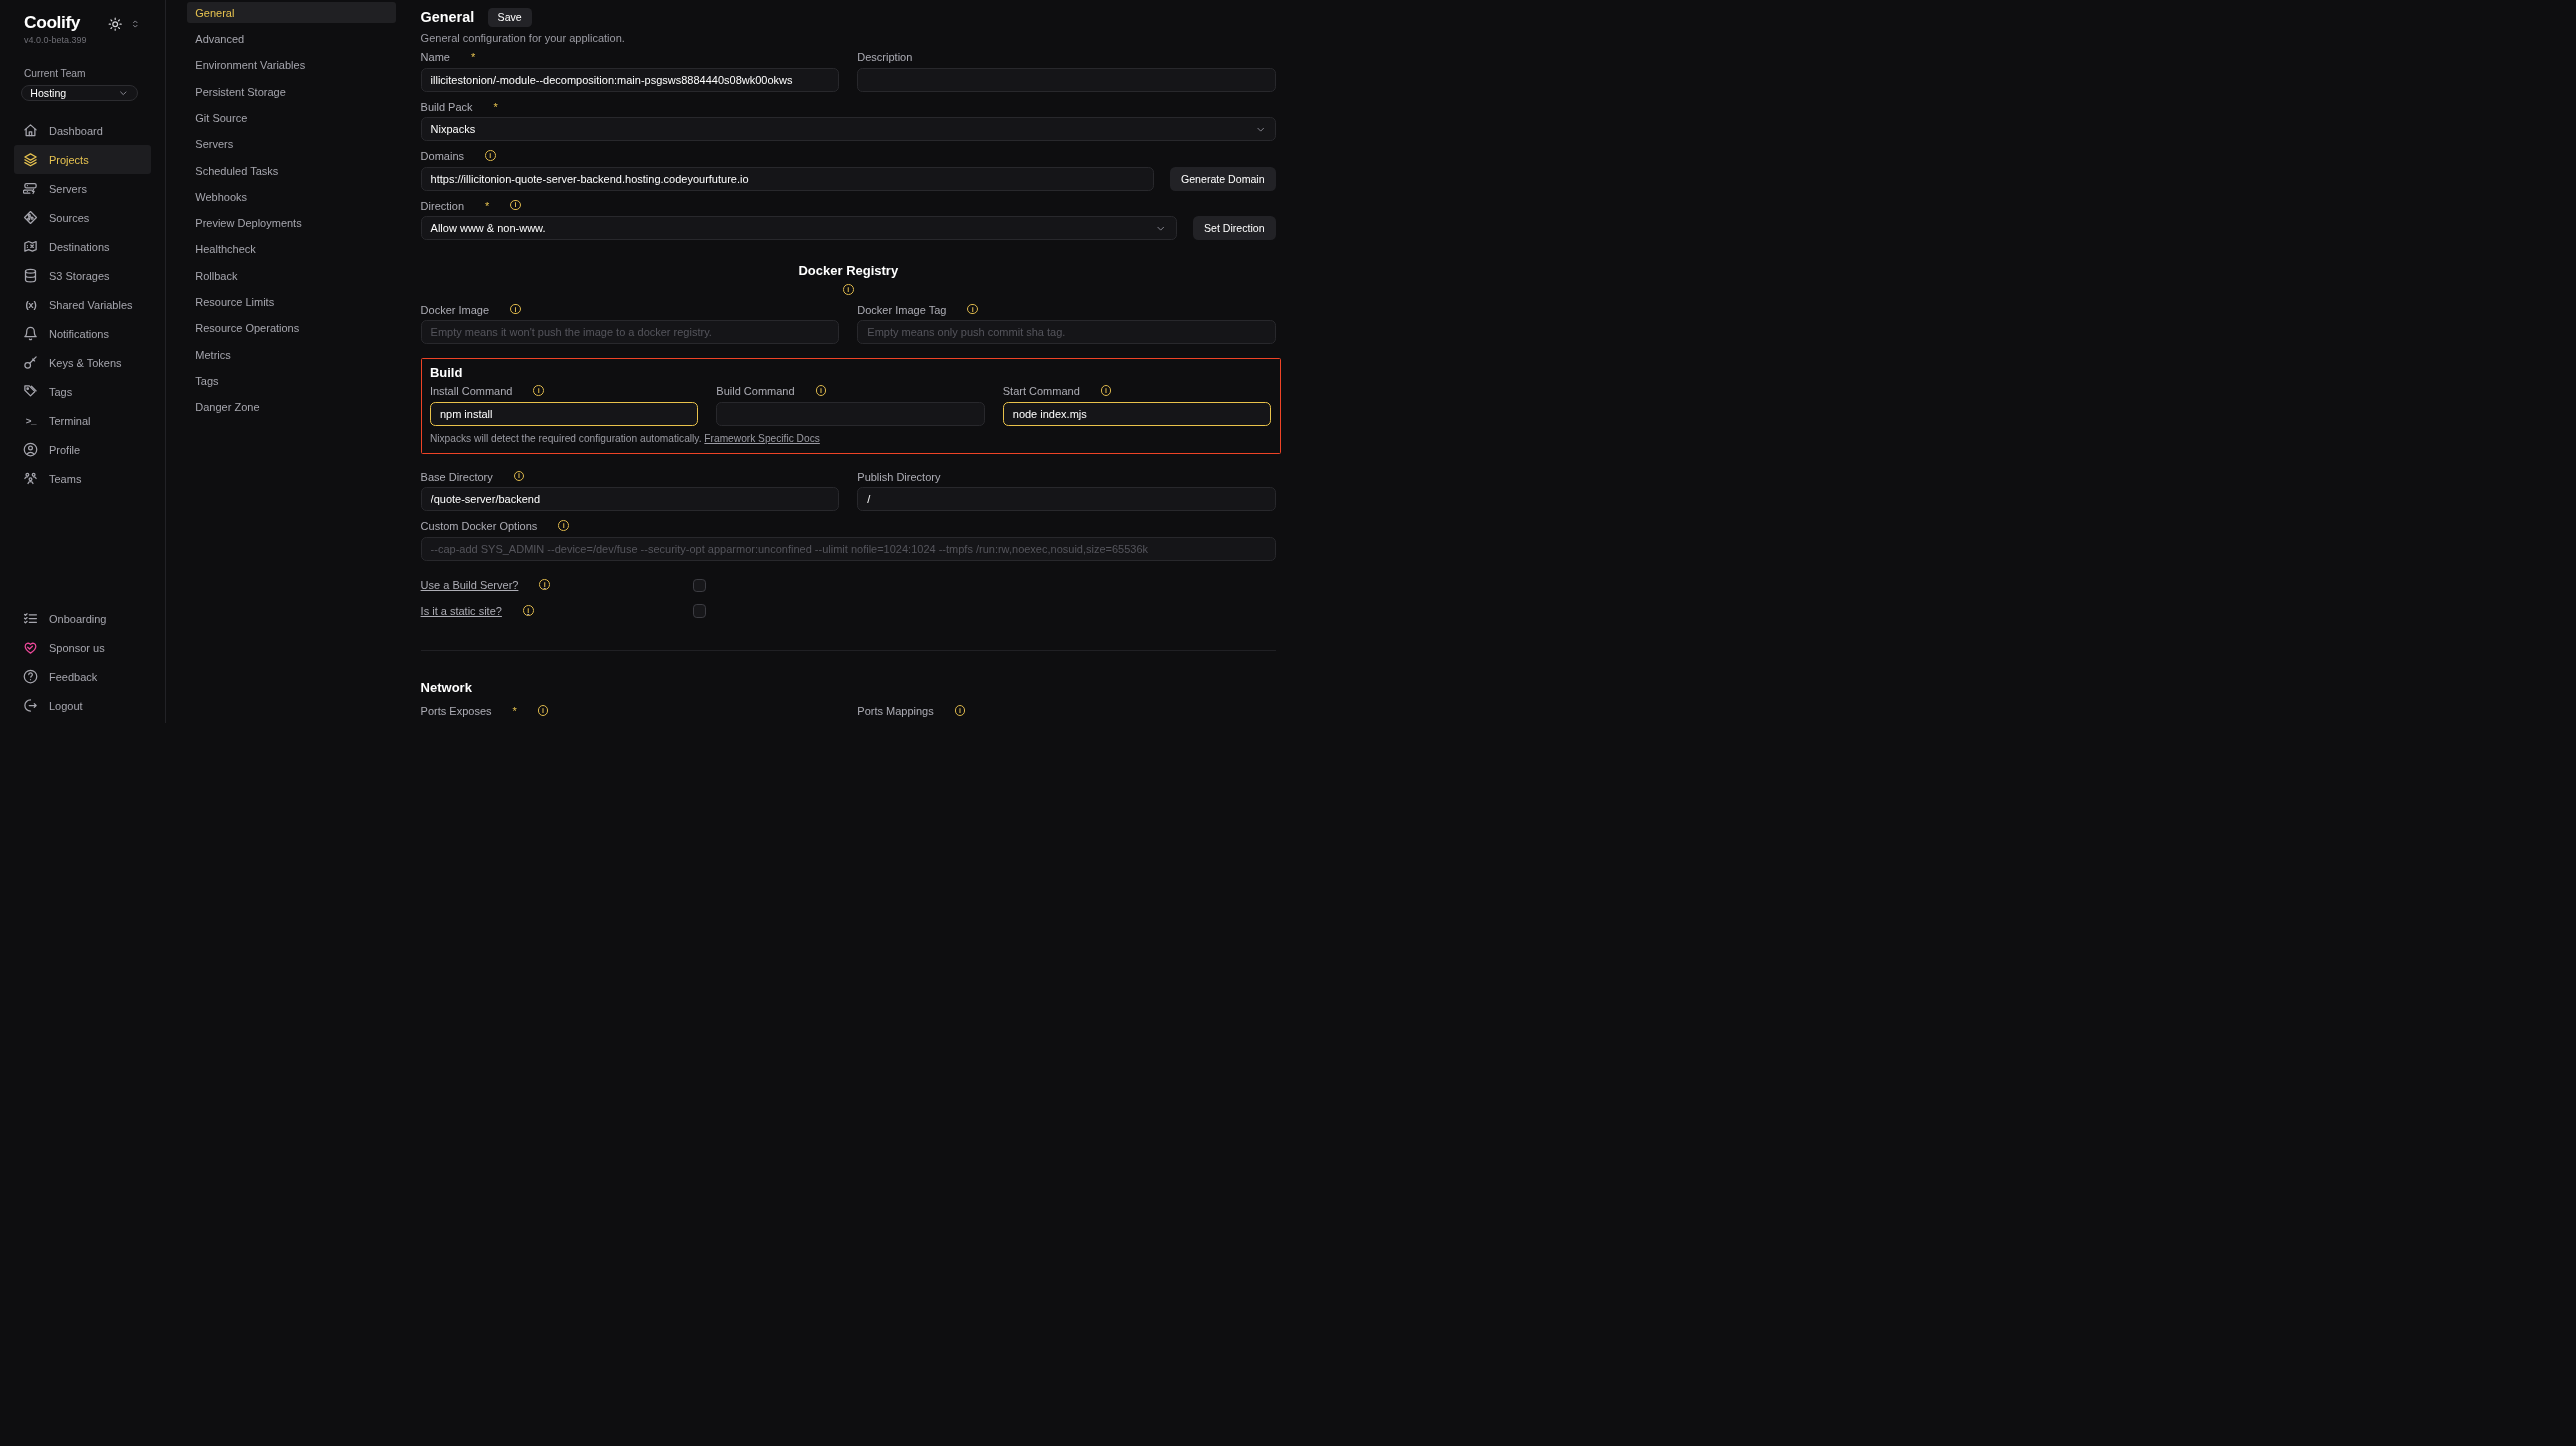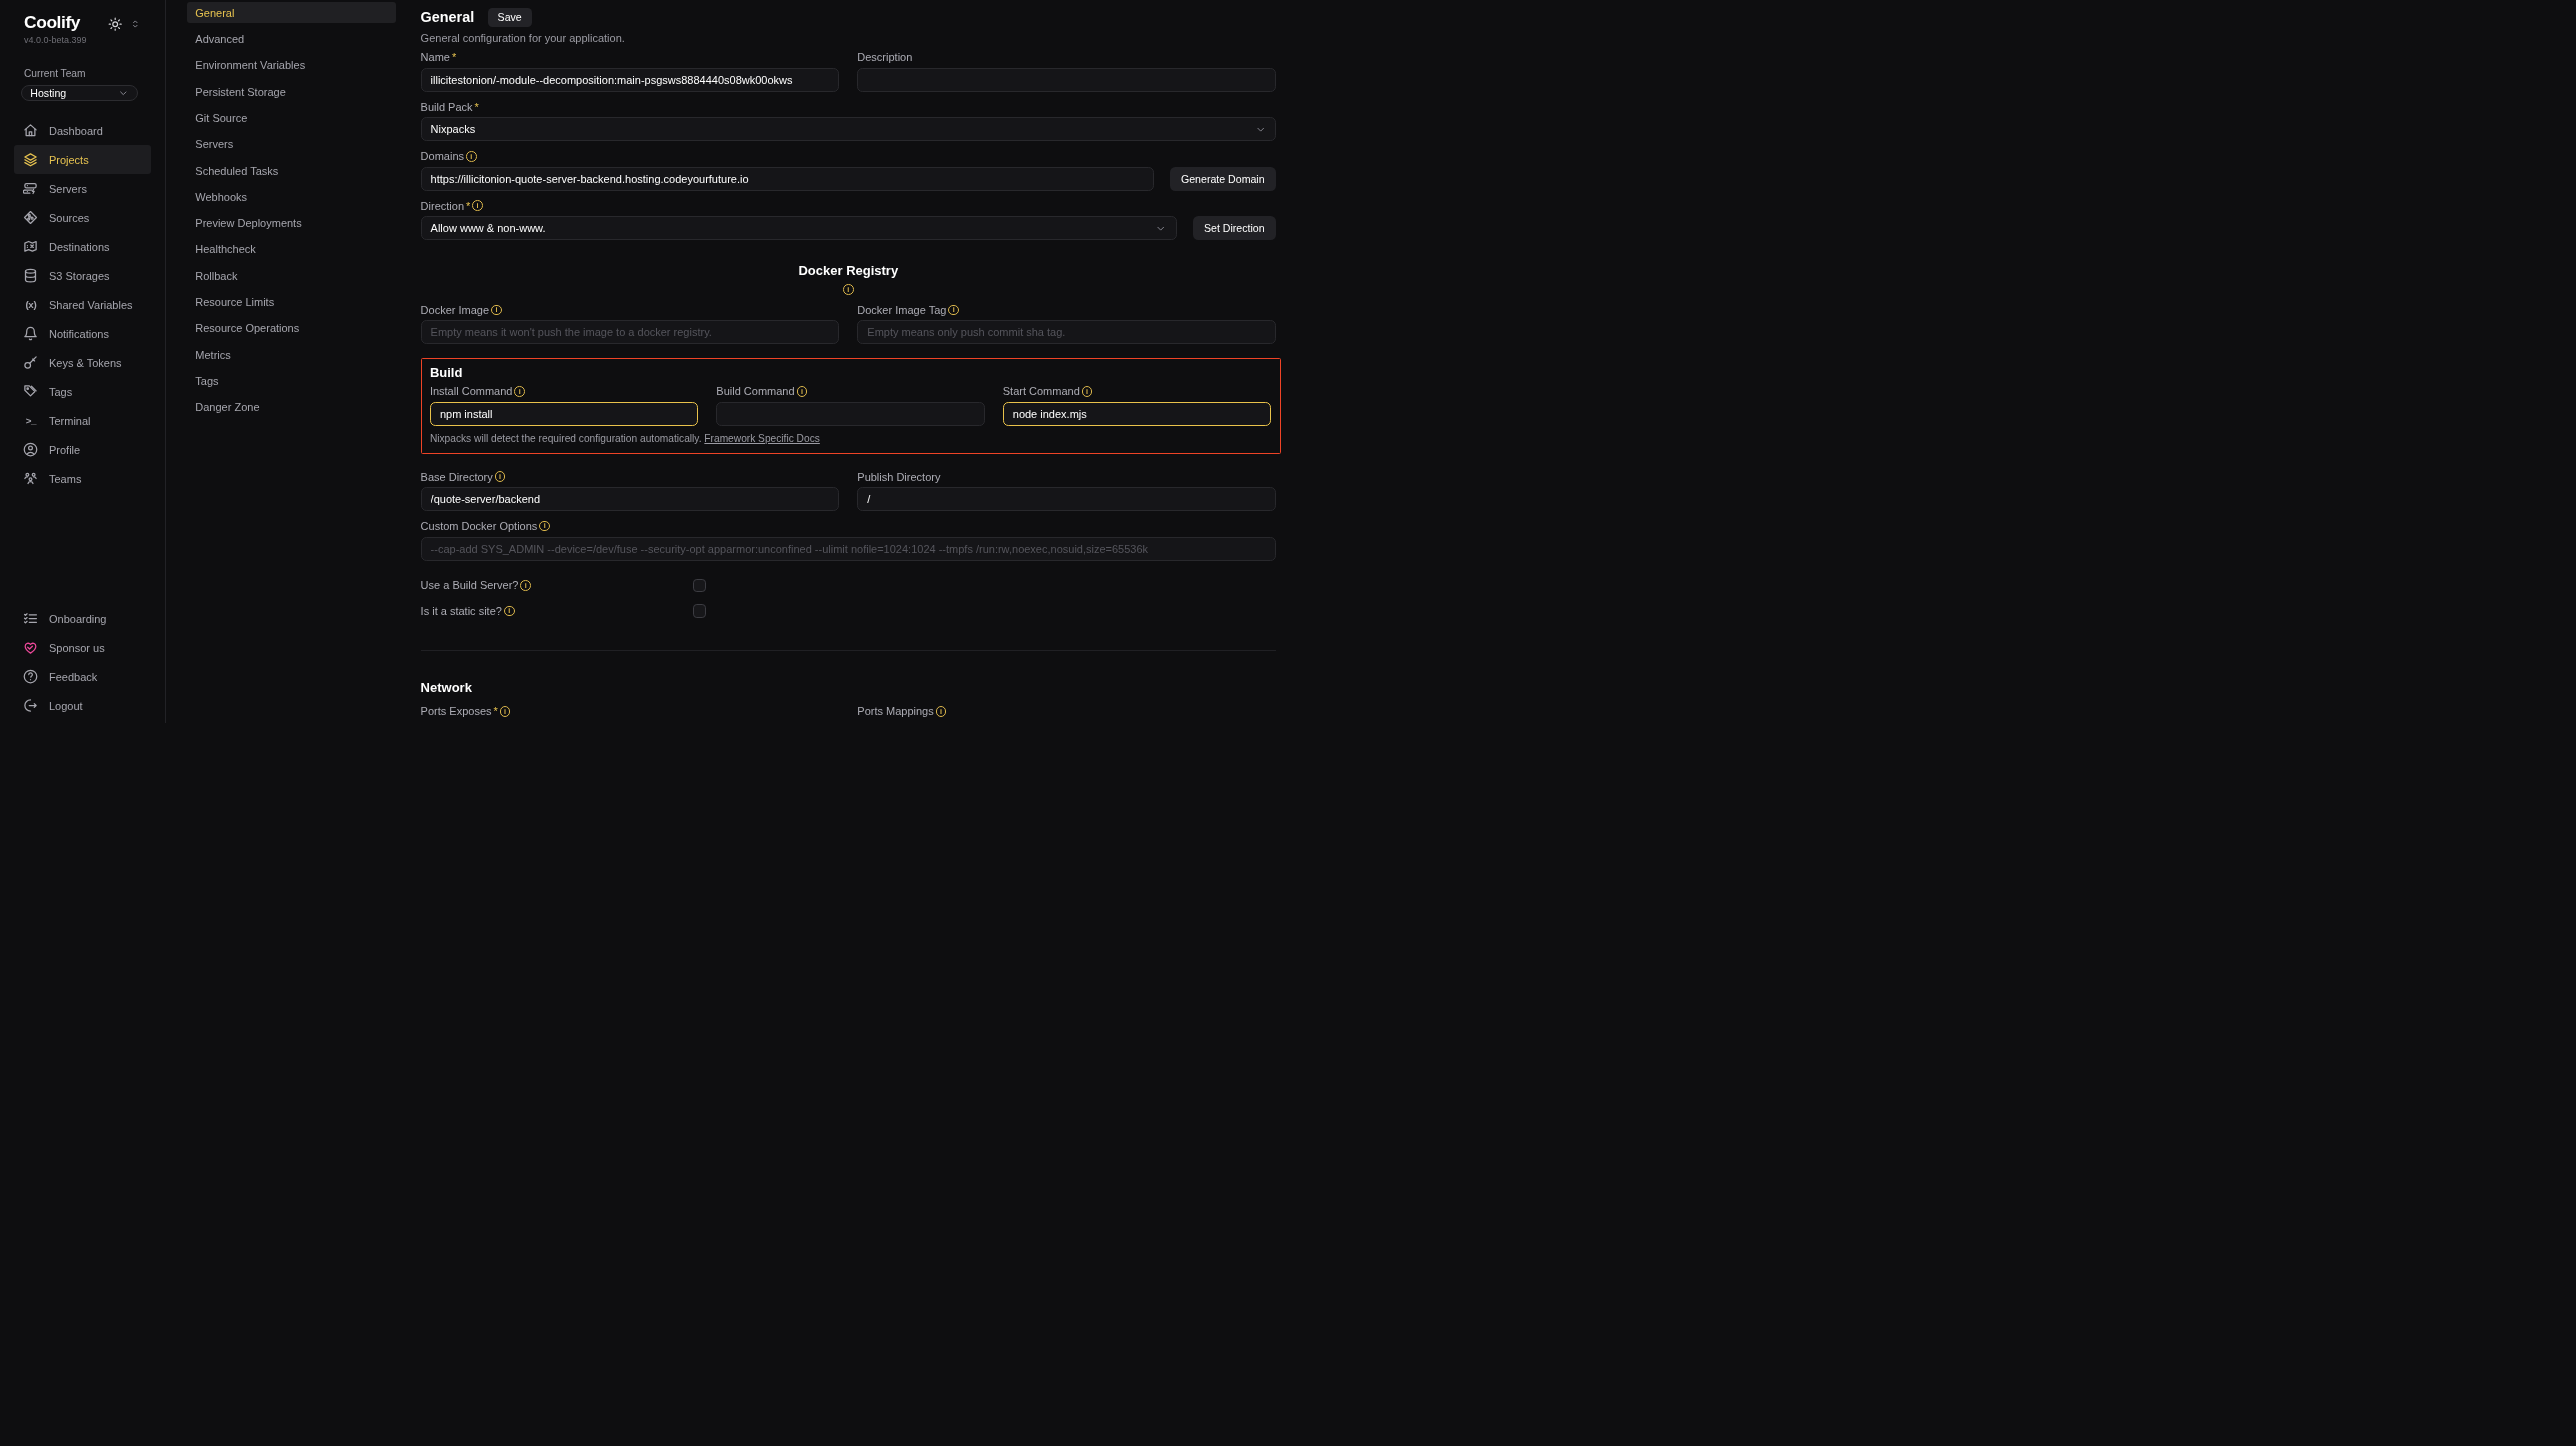--- a/index.html
+++ b/index.html
@@ -58,21 +58,21 @@
     background:#232327; color:#fff; border:none; border-radius:4.5px;
     padding:3.8px 9.8px; font-size:10.6px; font-family:inherit; cursor:pointer;
   }
   .subtitle { margin-top:4.5px; color:#9b9ba3; font-size:11px; }
 
   .grid2 { display:grid; grid-template-columns:1fr 1fr; column-gap:18px; }
   .grid3 { display:grid; grid-template-columns:1fr 1fr 1fr; column-gap:18px; }
 
   .field-label {
     font-size:11px; color:#adadb5; margin-bottom:4.5px;
-    display:flex; align-items:center; gap:2px;
+    display:flex; align-items:flex-start; gap:21px;
   }
   .req { color:#e7c350; }
   .info-icon {
     width:10.6px; height:10.6px; border:1.1px solid #dcb74c; border-radius:50%;
     color:#dcb74c; font-size:7.2px; line-height:1; display:inline-flex;
     align-items:center; justify-content:center; font-weight:700; cursor:pointer; flex:none;
   }
   .text-input, .select {
     width:100%; height:24px; background:#151518; border:0.8px solid #28282c;
     border-radius:5.3px; padding:0 9px; color:#fff; font-size:11px;
@@ -92,21 +92,21 @@
   .mt10 { margin-top:7.6px; } .mt12 { margin-top:9px; }
 
   .build-box {
     margin-top:13.6px; border:1.5px solid #ee4326; border-radius:1.5px;
     padding:6px 8.3px 9px; margin-right:-4.5px;
   }
   .helper { margin-top:6.8px; font-size:10.2px; color:#9b9ba3; }
   .helper a { color:#9b9ba3; text-decoration:underline; cursor:pointer; }
 
   .toggle-row { display:flex; align-items:center; margin-bottom:12px; }
-  .toggle-row .field-label { margin-bottom:0; width:272px; }
+  .toggle-row .field-label { margin-bottom:0; width:272px;text-decoration:underline; }
   .checkbox {
     width:13.6px; height:13.6px; border:0.8px solid #3c3c42; border-radius:3.8px;
     background:#17171a; cursor:pointer;
   }
   .divider { margin-top:32px; border:none; border-top:0.8px solid #202024; }
 </style>
 </head>
 <body>
 
 <aside class="sidebar">

